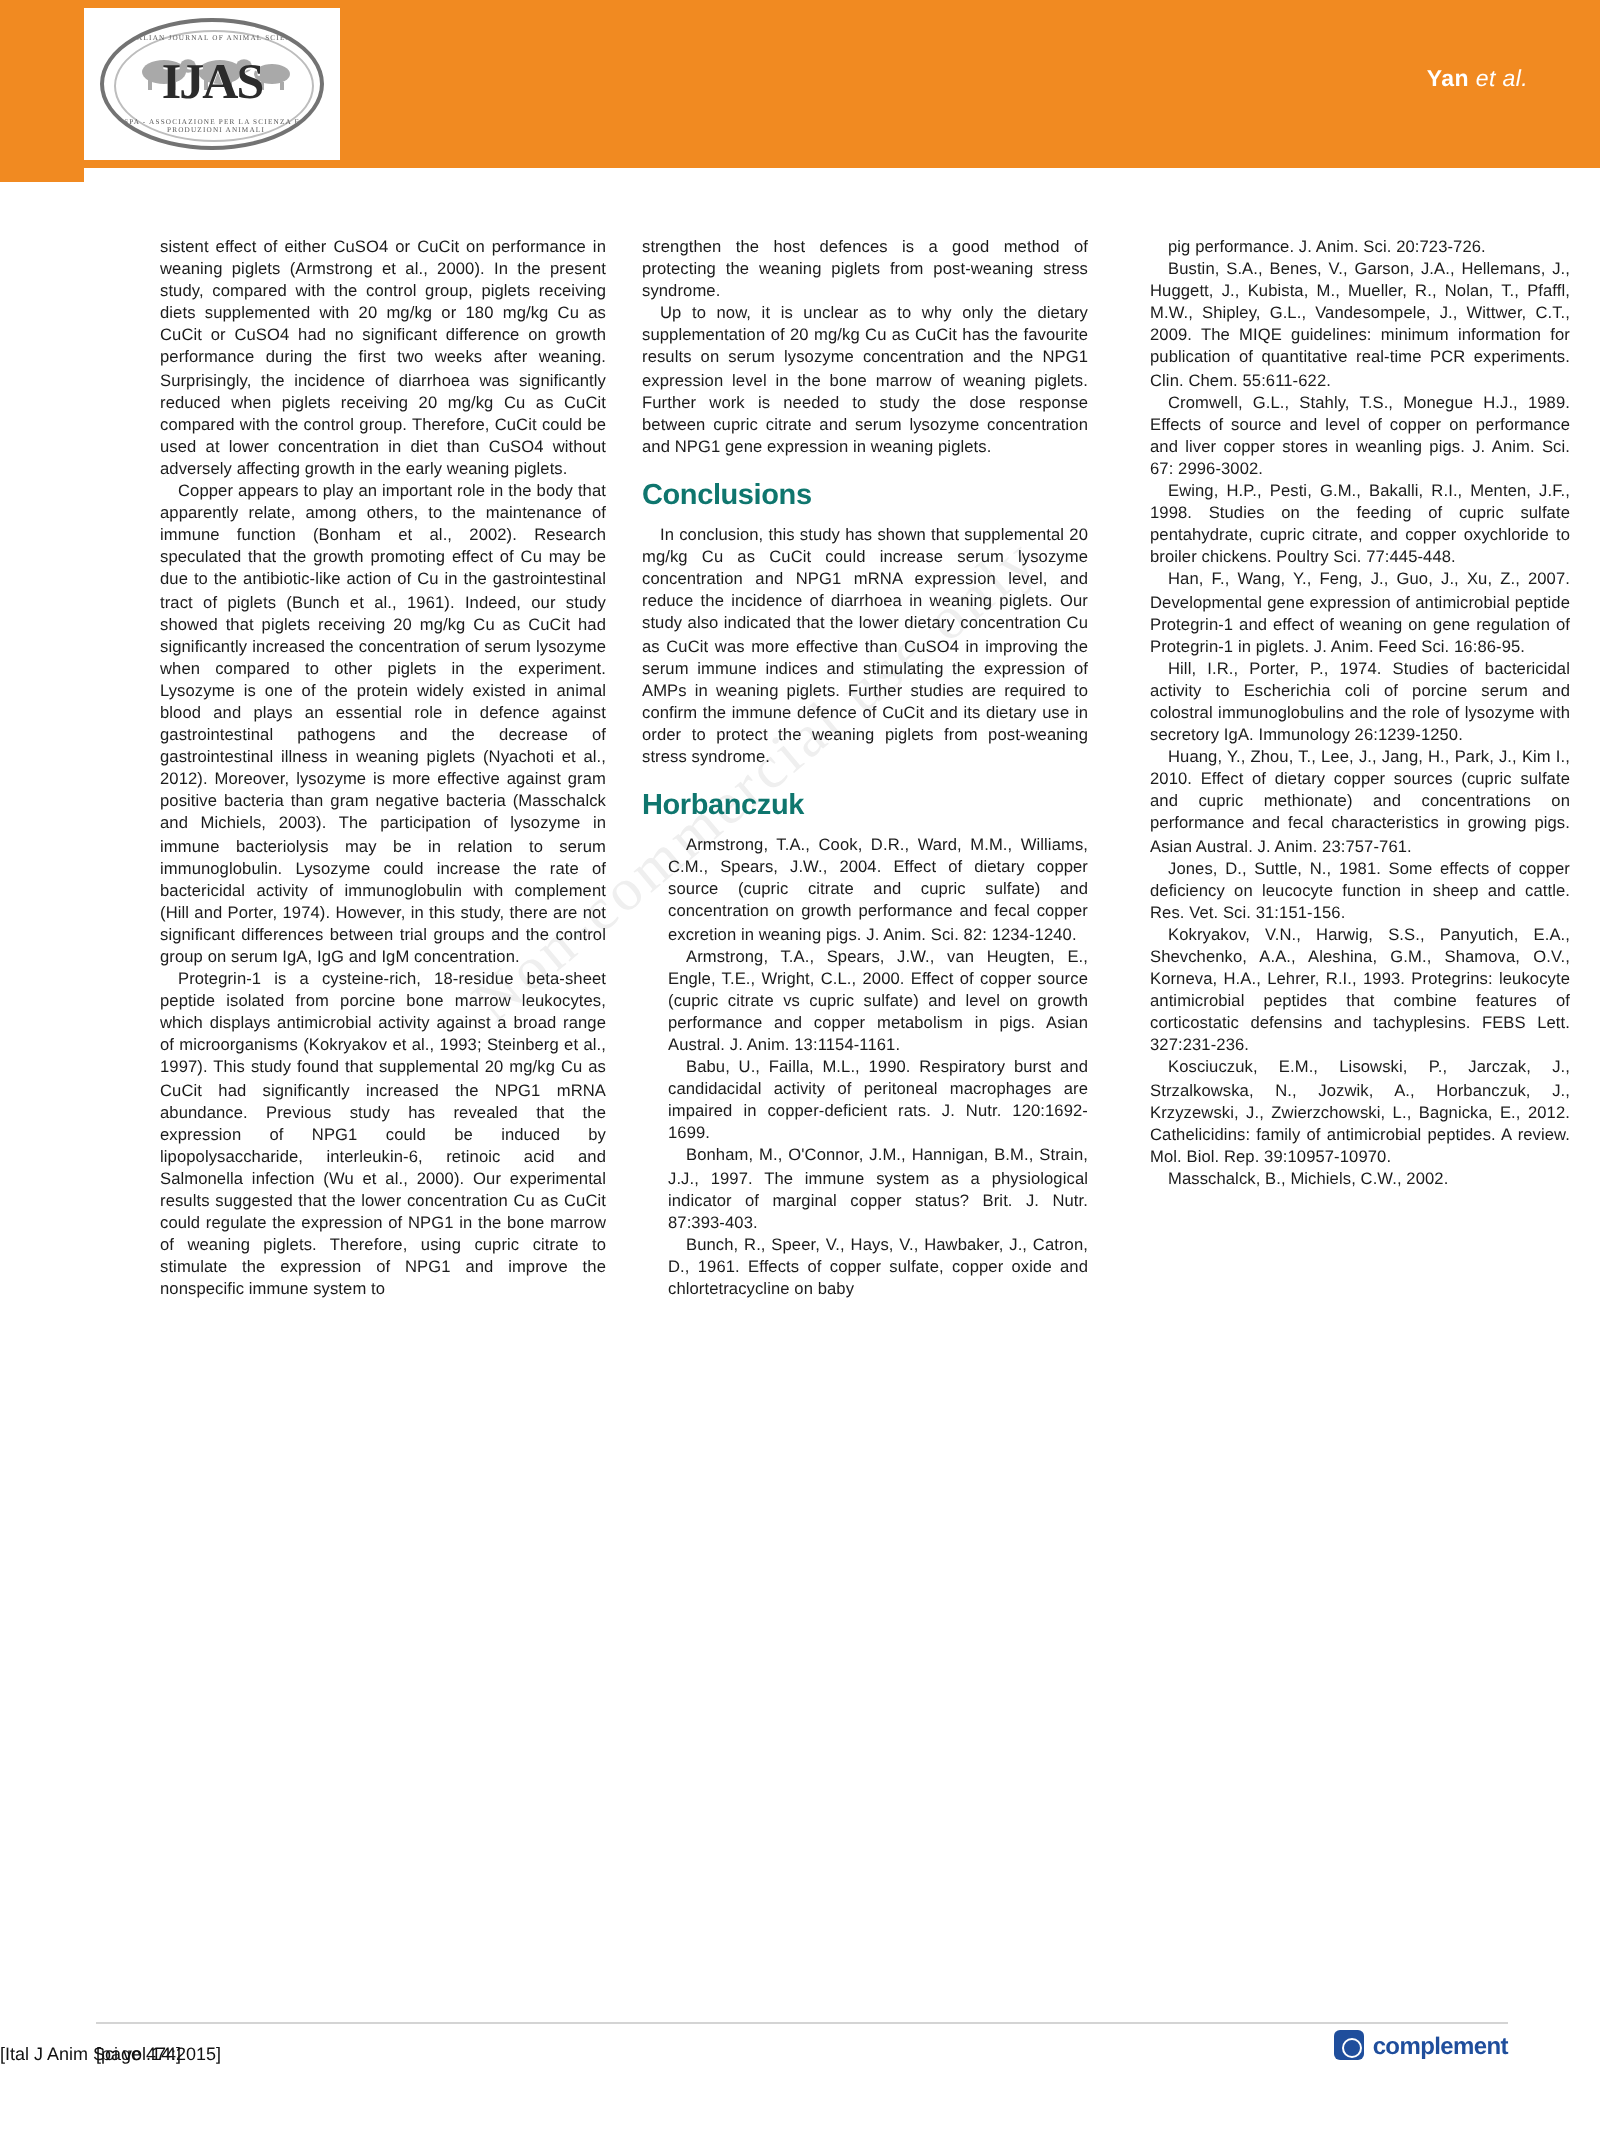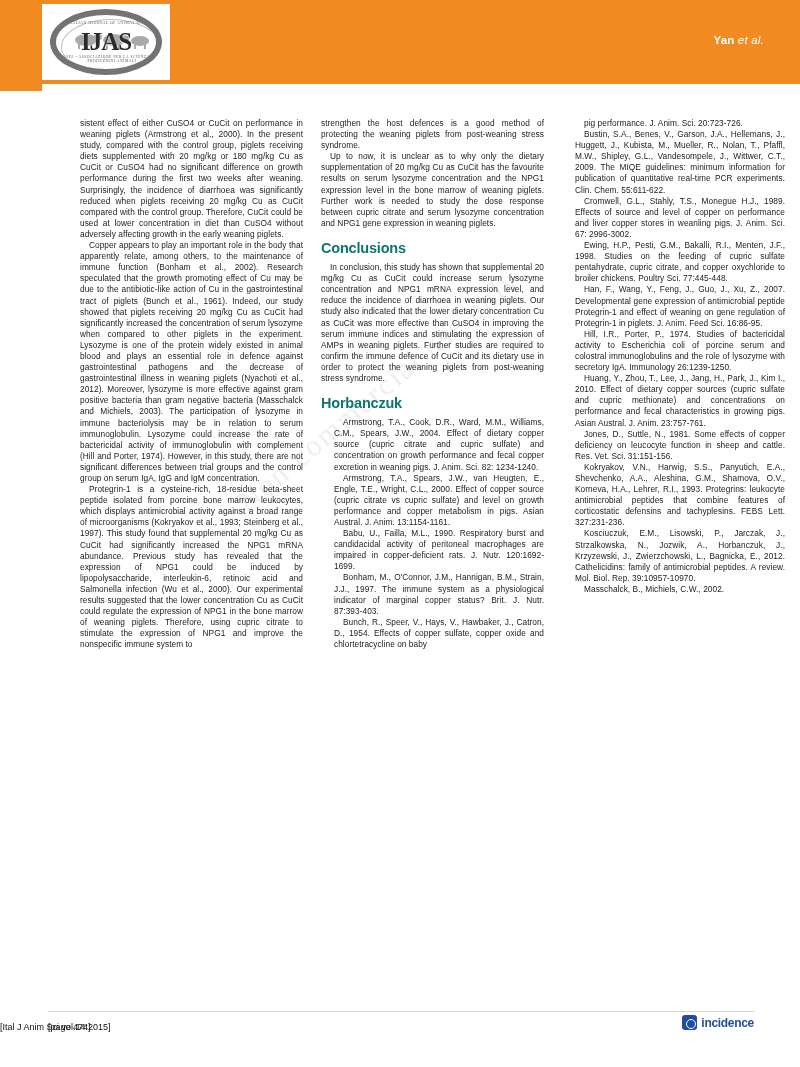--- a/index.html
+++ b/index.html
@@ -31,21 +31,21 @@
     left: 42px; top: 4px;
     width: 128px; height: 76px;
     background: #ffffff;
     display: flex;
     align-items: center;
     justify-content: center;
   }
   .logo-ellipse {
     width: 112px; height: 66px;
     border-radius: 50%;
-    border: 6px solid #737373;
+    border: 2px solid #737373;
     position: relative;
     display: flex;
     align-items: center;
     justify-content: center;
     overflow: hidden;
   }
   .logo-ellipse-inner {
     width: 100px; height: 56px;
     border-radius: 50%;
     border: 1px solid #bdbdbd;
@@ -262,21 +262,21 @@
     <p>Up to now, it is unclear as to why only the dietary supplementation of 20 mg/kg Cu as CuCit has the favourite results on serum lysozyme concentration and the NPG1 expression level in the bone marrow of weaning piglets. Further work is needed to study the dose response between cupric citrate and serum lysozyme concentration and NPG1 gene expression in weaning piglets.</p>
 
     <div class="sec-title">Conclusions</div>
     <p>In conclusion, this study has shown that supplemental 20 mg/kg Cu as CuCit could increase serum lysozyme concentration and NPG1 mRNA expression level, and reduce the incidence of diarrhoea in weaning piglets. Our study also indicated that the lower dietary concentration Cu as CuCit was more effective than CuSO4 in improving the serum immune indices and stimulating the expression of AMPs in weaning piglets. Further studies are required to confirm the immune defence of CuCit and its dietary use in order to protect the weaning piglets from post-weaning stress syndrome.</p>
 
     <div class="sec-title">Horbanczuk</div>
     <p class="ref">Armstrong, T.A., Cook, D.R., Ward, M.M., Williams, C.M., Spears, J.W., 2004. Effect of dietary copper source (cupric citrate and cupric sulfate) and concentration on growth performance and fecal copper excretion in weaning pigs. J. Anim. Sci. 82: 1234-1240.</p>
     <p class="ref">Armstrong, T.A., Spears, J.W., van Heugten, E., Engle, T.E., Wright, C.L., 2000. Effect of copper source (cupric citrate vs cupric sulfate) and level on growth performance and copper metabolism in pigs. Asian Austral. J. Anim. 13:1154-1161.</p>
     <p class="ref">Babu, U., Failla, M.L., 1990. Respiratory burst and candidacidal activity of peritoneal macrophages are impaired in copper-deficient rats. J. Nutr. 120:1692-1699.</p>
     <p class="ref">Bonham, M., O'Connor, J.M., Hannigan, B.M., Strain, J.J., 1997. The immune system as a physiological indicator of marginal copper status? Brit. J. Nutr. 87:393-403.</p>
-    <p class="ref">Bunch, R., Speer, V., Hays, V., Hawbaker, J., Catron, D., 1954. Effects of copper sulfate, copper oxide and chlortetracycline on baby</p>
+    <p class="ref">Bunch, R., Speer, V., Hays, V., Hawbaker, J., Catron, D., 1961. Effects of copper sulfate, copper oxide and chlortetracycline on baby</p>
   </div>
 
   <div class="col">
     <p class="ref">pig performance. J. Anim. Sci. 20:723-726.</p>
     <p class="ref">Bustin, S.A., Benes, V., Garson, J.A., Hellemans, J., Huggett, J., Kubista, M., Mueller, R., Nolan, T., Pfaffl, M.W., Shipley, G.L., Vandesompele, J., Wittwer, C.T., 2009. The MIQE guidelines: minimum information for publication of quantitative real-time PCR experiments. Clin. Chem. 55:611-622.</p>
     <p class="ref">Cromwell, G.L., Stahly, T.S., Monegue H.J., 1989. Effects of source and level of copper on performance and liver copper stores in weanling pigs. J. Anim. Sci. 67: 2996-3002.</p>
     <p class="ref">Ewing, H.P., Pesti, G.M., Bakalli, R.I., Menten, J.F., 1998. Studies on the feeding of cupric sulfate pentahydrate, cupric citrate, and copper oxychloride to broiler chickens. Poultry Sci. 77:445-448.</p>
     <p class="ref">Han, F., Wang, Y., Feng, J., Guo, J., Xu, Z., 2007. Developmental gene expression of antimicrobial peptide Protegrin-1 and effect of weaning on gene regulation of Protegrin-1 in piglets. J. Anim. Feed Sci. 16:86-95.</p>
     <p class="ref">Hill, I.R., Porter, P., 1974. Studies of bactericidal activity to Escherichia coli of porcine serum and colostral immunoglobulins and the role of lysozyme with secretory IgA. Immunology 26:1239-1250.</p>
     <p class="ref">Huang, Y., Zhou, T., Lee, J., Jang, H., Park, J., Kim I., 2010. Effect of dietary copper sources (cupric sulfate and cupric methionate) and concentrations on performance and fecal characteristics in growing pigs. Asian Austral. J. Anim. 23:757-761.</p>
@@ -287,16 +287,16 @@
   </div>
 </div>
 
 <div class="footer">
   <div class="footer-line"></div>
   <div class="page-num">[page 474]</div>
   <div class="journal-center">[Ital J Anim Sci vol.14:2015]</div>
   <div class="pagepress">
     <div class="pp-mark"></div>
     <div class="pp-text">
-      <span>incidence</span>
+      <span>complement</span>
     </div>
   </div>
 </div>
 
 </body></html>

